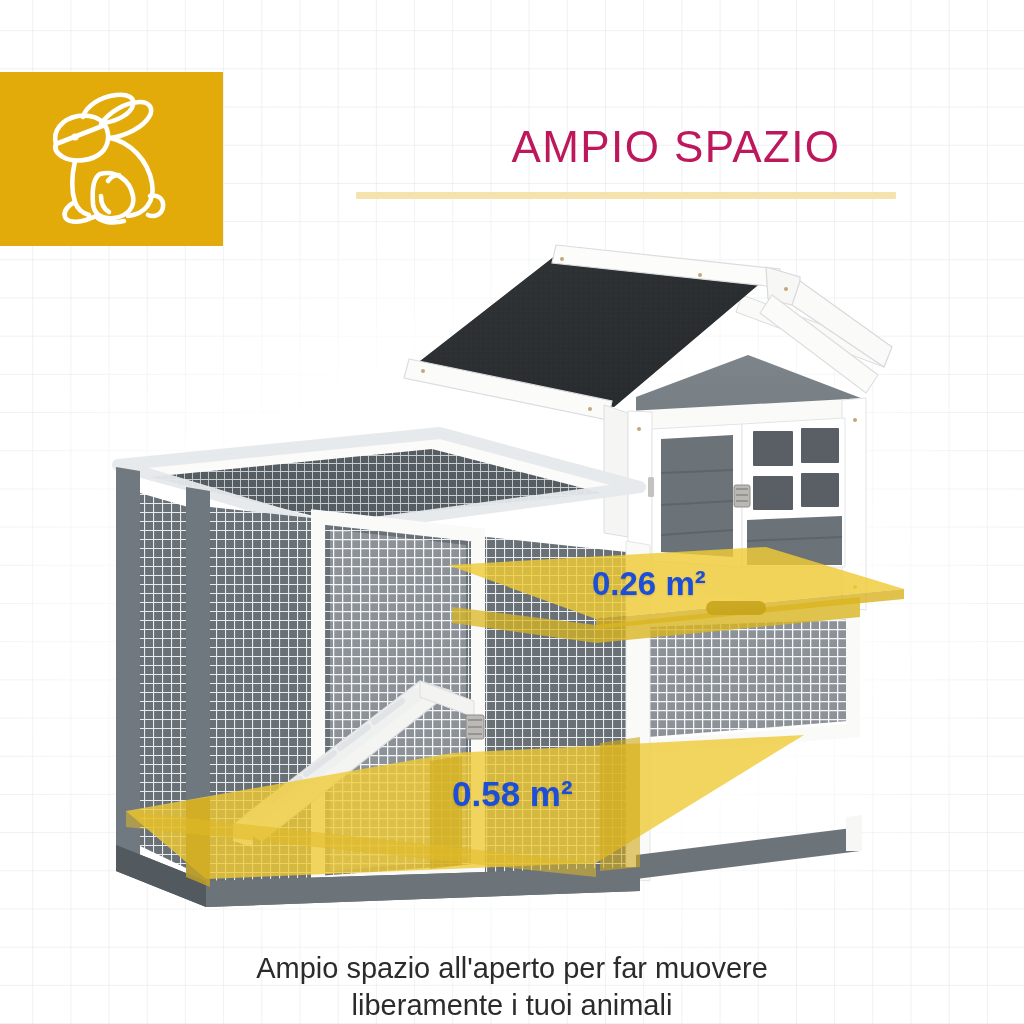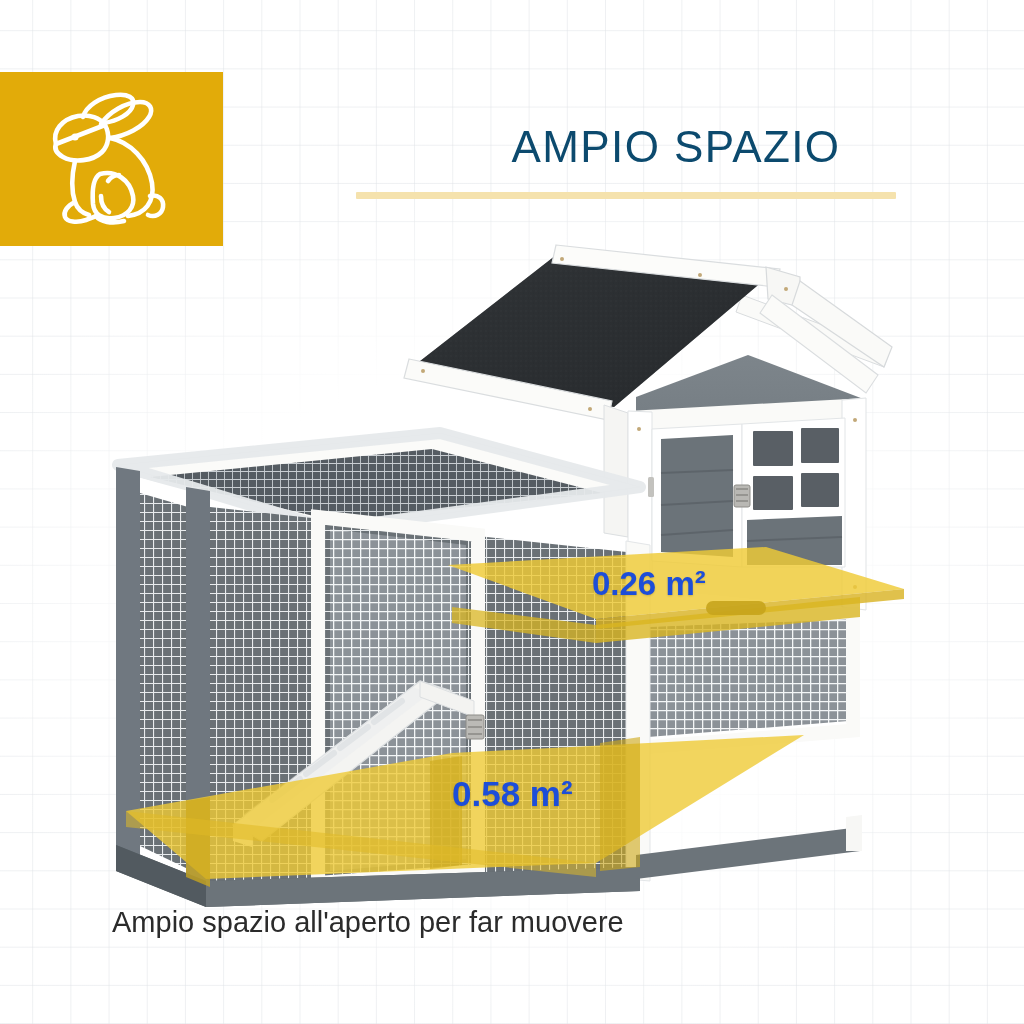--- a/index.html
+++ b/index.html
@@ -40,21 +40,22 @@
     text-align:center;
     white-space:nowrap;
   }
   #title-rule{
     position:absolute;left:356px;top:192px;width:540px;height:7px;
     background:#F5E2AD;border-radius:1px;
   }
 
   
   #caption{
-    position:absolute;left:112px;top:904px;width:800px;
+    position:absolute;left:112px;top:950px;width:800px;
+    text-align:center;
     font-size:29px;line-height:37px;color:#2b2b2b;font-weight:400;
   }
 
   
   #product{
     position:absolute;left:0;top:215px;width:1024px;height:700px;
   }
   #product svg{display:block;}
 
   .lbl{
@@ -93,21 +94,21 @@
 
     <path d="M58 126 C62 132 74 134 86 131"></path>
 
     <path d="M112 106 C120 104 126 109 125 117 C124 124 117 128 110 125"></path>
 
     <path d="M70 91 C73 87 77 85 81 85"></path>
     <path d="M63 106 C63 113 66 119 71 122"></path>
   </svg>
 </div>
 
-<div id="headline" style="color: #0c4a6e;">AMPIO SPAZIO</div>
+<div id="headline" style="color: #be185d;">AMPIO SPAZIO</div>
 <div id="title-rule" style="background: rgb(245, 226, 173);"></div>
 
 <div id="product">
 <svg width="1024" height="700" viewBox="0 0 1024 700" xmlns="http://www.w3.org/2000/svg">
   <defs>
     <pattern id="mesh" width="9" height="9" patternUnits="userSpaceOnUse">
       <rect width="9" height="9" fill="#6A7176"></rect>
       <path d="M0 0H9M0 0V9" stroke="#E9ECEE" stroke-width="2.2"></path>
     </pattern>
     <pattern id="meshLight" width="9" height="9" patternUnits="userSpaceOnUse">
@@ -280,13 +281,14 @@
     <path d="M126 596 L596 648 L596 662 L126 612 Z" fill="#E0BA26" opacity=".55"></path>
   </g>
 </svg>
 </div>
 
 <div class="lbl" id="label-upper">0.26 m²</div>
 <div class="lbl" id="label-lower">0.58 m²</div>
 
 <div id="caption" style="color: rgb(43, 43, 43);">
   <div>Ampio spazio all'aperto per far muovere</div>
+  <div>liberamente i tuoi animali</div>
 </div>
 
 </body></html>

